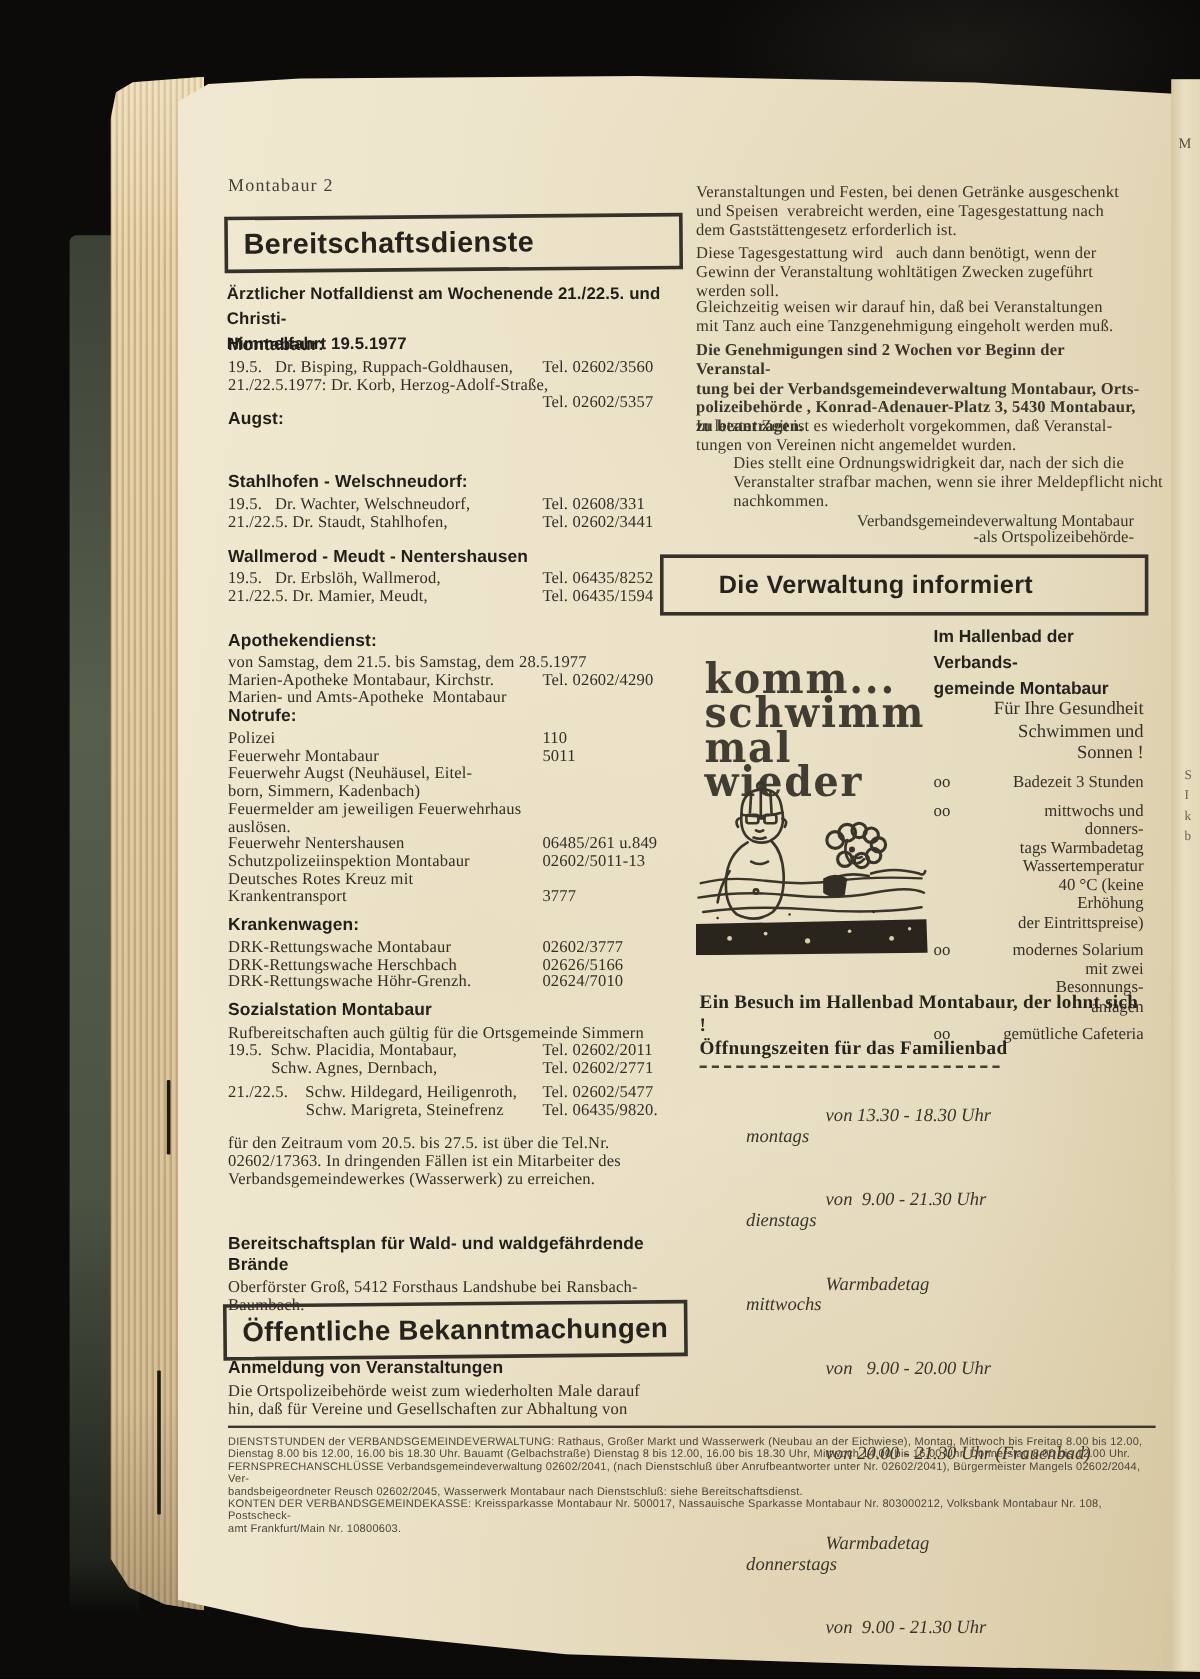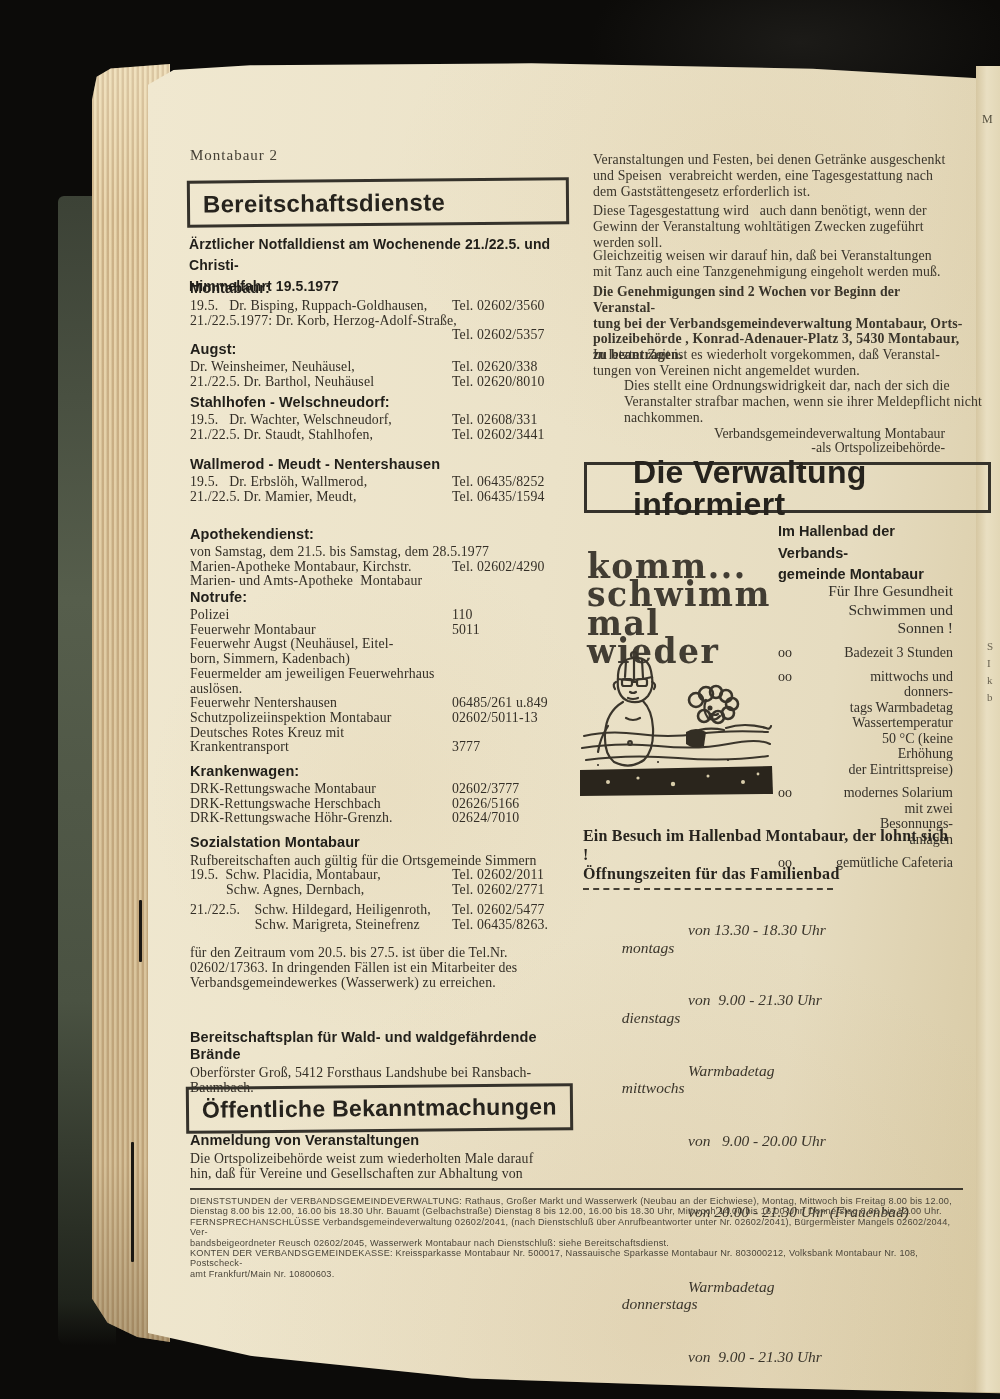--- a/index.html
+++ b/index.html
@@ -29,21 +29,21 @@
   
   .pageno{font:15px/18px "Liberation Serif",serif;letter-spacing:1px;color:#454035;}
   .hbox{position:absolute;border:3px solid #35322b;display:flex;align-items:center;padding:0 0 0 13px;
     font:bold 24px/1 "Liberation Sans",sans-serif;letter-spacing:.3px;color:#26231d;}
   .bheading{font:bold 14px/21px "Liberation Sans",sans-serif;color:#211f1a;white-space:pre-wrap;letter-spacing:.1px;}
   .group{position:absolute;width:375px;}
   .gtitle{font:bold 14.5px/17px "Liberation Sans",sans-serif;color:#211f1a;margin-bottom:2px;letter-spacing:.1px;}
   .grow{position:relative;font:13.8px/14.7px "Liberation Serif",serif;letter-spacing:.15px;white-space:pre;}
   .grow .r{position:absolute;left:262px;top:0;white-space:pre;}
   .serifblock{font:13.8px/15px "Liberation Serif",serif;letter-spacing:.15px;white-space:pre-wrap;}
-  .rpara{font:13.8px/15.8px "Liberation Serif",serif;letter-spacing:.15px;white-space:pre-wrap;color:#3a352b;margin-left:13px;}
+  .rpara{font:13.8px/15.8px "Liberation Serif",serif;letter-spacing:.15px;white-space:pre-wrap;color:#3a352b;}
   .sig{font:13.8px/15px "Liberation Serif",serif;color:#3a352b;}
   .stencil{font:bold 33px/27px "DejaVu Serif",serif;letter-spacing:1.5px;color:#423d33;
     transform:scaleY(1.06);transform-origin:0 0;}
   .adhead{font:bold 14.5px/21.5px "Liberation Sans",sans-serif;color:#24221c;white-space:pre-wrap;}
   .adsub{font:15.5px/18.5px "Liberation Serif",serif;white-space:pre-wrap;color:#33302a;text-align:right;}
   .bullet{position:relative;margin-bottom:8px;}
   .bullet .mk{position:absolute;left:0;top:0;font:14px/15.5px "Liberation Serif",serif;}
   .bullet .tx{display:block;margin-left:56px;font:14px/15.5px "Liberation Serif",serif;white-space:pre-wrap;color:#35312a;}
   .closing{font:bold 16px/19px "Liberation Serif",serif;color:#27241e;letter-spacing:.2px;}
   .oefftitle{font:bold 16px/19px "Liberation Serif",serif;color:#27241e;letter-spacing:.3px;}
@@ -97,25 +97,20 @@
       <div>
 
       <div class="grow"><span class="l">19.5.   Dr. Bisping, Ruppach-Goldhausen,</span><span class="r">Tel. 02602/3560</span></div>
           <div class="grow"><span class="l">21./22.5.1977: Dr. Korb, Herzog-Adolf-Straße,</span><span class="r"></span></div>
           <div class="grow"><span class="l"></span><span class="r">Tel. 02602/5357</span></div>
         </div>
     </div>
 
     <div class="group" style="left:190px;top:341px;">
       <div class="gtitle">Augst:</div>
-      <div>
-
-      <div class="grow"><span class="l">Dr. Weinsheimer, Neuhäusel,</span><span class="r">Tel. 02620/338</span></div>
-          <div class="grow"><span class="l">21./22.5. Dr. Barthol, Neuhäusel</span><span class="r">Tel. 02620/8010</span></div>
-        </div>
     </div>
 
     <div class="group" style="left:190px;top:394px;">
       <div class="gtitle">Stahlhofen - Welschneudorf:</div>
       <div>
 
       <div class="grow"><span class="l">19.5.   Dr. Wachter, Welschneudorf,</span><span class="r">Tel. 02608/331</span></div>
           <div class="grow"><span class="l">21./22.5. Dr. Staudt, Stahlhofen,</span><span class="r">Tel. 02602/3441</span></div>
         </div>
     </div>
@@ -167,21 +162,21 @@
     </div>
 
     <div class="group" style="left:190px;top:834px;">
       <div class="gtitle">Sozialstation Montabaur</div>
       <div class="serifblock">Rufbereitschaften auch gültig für die Ortsgemeinde Simmern</div>
       <div class="soz-rows">
 
       <div class="grow"><span class="l">19.5.  Schw. Placidia, Montabaur,</span><span class="r">Tel. 02602/2011</span></div>
           <div class="grow"><span class="l">          Schw. Agnes, Dernbach,</span><span class="r">Tel. 02602/2771</span></div>
           <div class="grow"><span class="l">21./22.5.    Schw. Hildegard, Heiligenroth,</span><span class="r">Tel. 02602/5477</span></div>
-          <div class="grow"><span class="l">                  Schw. Marigreta, Steinefrenz</span><span class="r">Tel. 06435/8263.</span></div>
+          <div class="grow"><span class="l">                  Schw. Marigreta, Steinefrenz</span><span class="r">Tel. 06435/9820.</span></div>
         </div>
     </div>
 
     <div class="group" style="left:190px;top:942px;">
       <div class="serifblock" style="margin-top:3px;">für den Zeitraum vom 20.5. bis 27.5. ist über die Tel.Nr.
 02602/17363. In dringenden Fällen ist ein Mitarbeiter des
 Verbandsgemeindewerkes (Wasserwerk) zu erreichen.</div>
     </div>
 
     <div class="group" style="left:190px;top:1029px;">
@@ -214,21 +209,21 @@
 zu beantragen.</div>
     <div class="abs rpara" style="left:580px;top:347px;width:372px;">In letzter Zeit ist es wiederholt vorgekommen, daß Veranstal-
 tungen von Vereinen nicht angemeldet wurden.</div>
     <div class="abs rpara" style="left:611px;top:378px;width:372px;">Dies stellt eine Ordnungswidrigkeit dar, nach der sich die
 Veranstalter strafbar machen, wenn sie ihrer Meldepflicht nicht
 nachkommen.</div>
 
     <div class="abs sig" style="left:585px;top:426px;width:360px;text-align:right;padding-right:3px;">Verbandsgemeindeverwaltung Montabaur</div>
     <div class="abs sig" style="left:585px;top:440px;width:360px;text-align:right;padding-right:66px;">-als Ortspolizeibehörde-</div>
 
-    <div class="hbox" style="left:584px;top:462px;width:355px;height:45px;font-size:32px;padding-left:46px;">
+    <div class="hbox" style="left:550px;top:462px;width:355px;height:45px;font-size:21px;padding-left:46px;">
       <span>Die Verwaltung informiert</span>
     </div>
 
     <div class="abs stencil" style="left:587px;top:551px;">
 
     <div>komm...</div>
         <div>schwimm</div>
         <div>mal</div>
         <div>wieder</div>
       </div>
@@ -244,21 +239,21 @@
         <div class="bullet">
           <span class="mk">oo</span>
           <span class="tx">Badezeit 3 Stunden</span>
         </div>
 
         <div class="bullet">
           <span class="mk">oo</span>
           <span class="tx">mittwochs und donners-
 tags Warmbadetag
 Wassertemperatur
-50 °C (keine Erhöhung
+40 °C (keine Erhöhung
 der Eintrittspreise)</span>
         </div>
 
         <div class="bullet">
           <span class="mk">oo</span>
           <span class="tx">modernes Solarium
 mit zwei Besonnungs-
 anlagen</span>
         </div>
 

